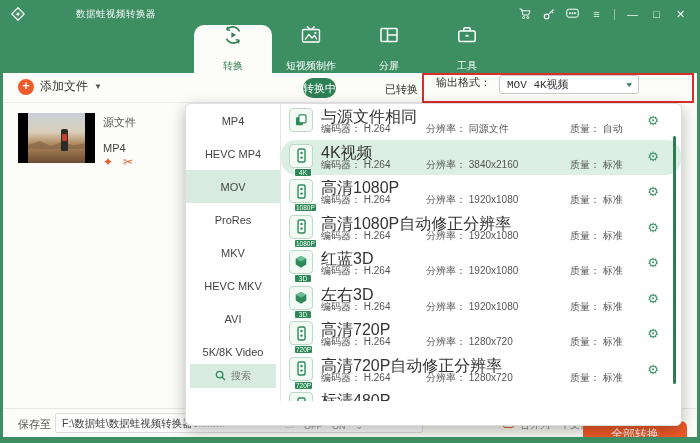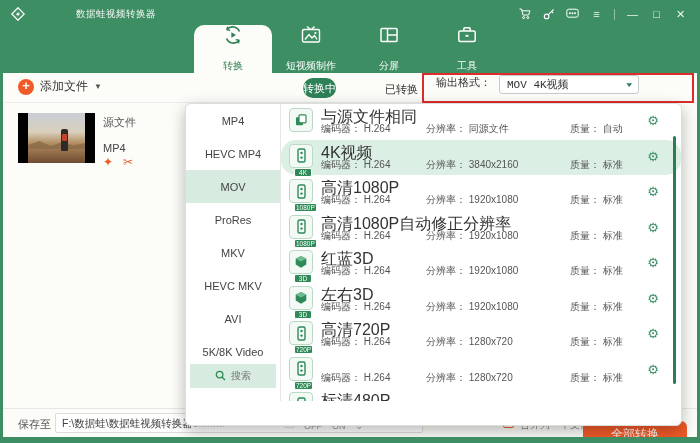--- a/index.html
+++ b/index.html
@@ -347,20 +347,21 @@
             </div>
             <div class="p-row">
               <div class="fmt-icon">
                 <svg width="13" height="15" viewBox="0 0 13 15">
                   <rect x="3" y="1" width="7" height="13" rx="1.5" fill="none" stroke="#2e8a57" stroke-width="1.4"></rect>
                   <circle cx="6.5" cy="5" r="1.2" fill="#2e8a57"></circle>
                   <circle cx="6.5" cy="9.6" r="1.2" fill="#2e8a57"></circle>
                 </svg>
                 <div class="fmt-badge">720P</div>
               </div>
+              <div class="row-title">高清720P自动修正分辨率</div>
               <div class="row-detail"><span class="d-enc">编码器： H.264</span><span class="d-res">分辨率： 1280x720</span><span class="d-q">质量： 标准</span></div>
               <div class="row-gear">⚙</div>
             </div>
             <div class="p-row">
               <div class="fmt-icon">
                 <svg width="13" height="15" viewBox="0 0 13 15">
                   <rect x="3" y="1" width="7" height="13" rx="1.5" fill="none" stroke="#2e8a57" stroke-width="1.4"></rect>
                   <circle cx="6.5" cy="5" r="1.2" fill="#2e8a57"></circle>
                   <circle cx="6.5" cy="9.6" r="1.2" fill="#2e8a57"></circle>
                 </svg>

